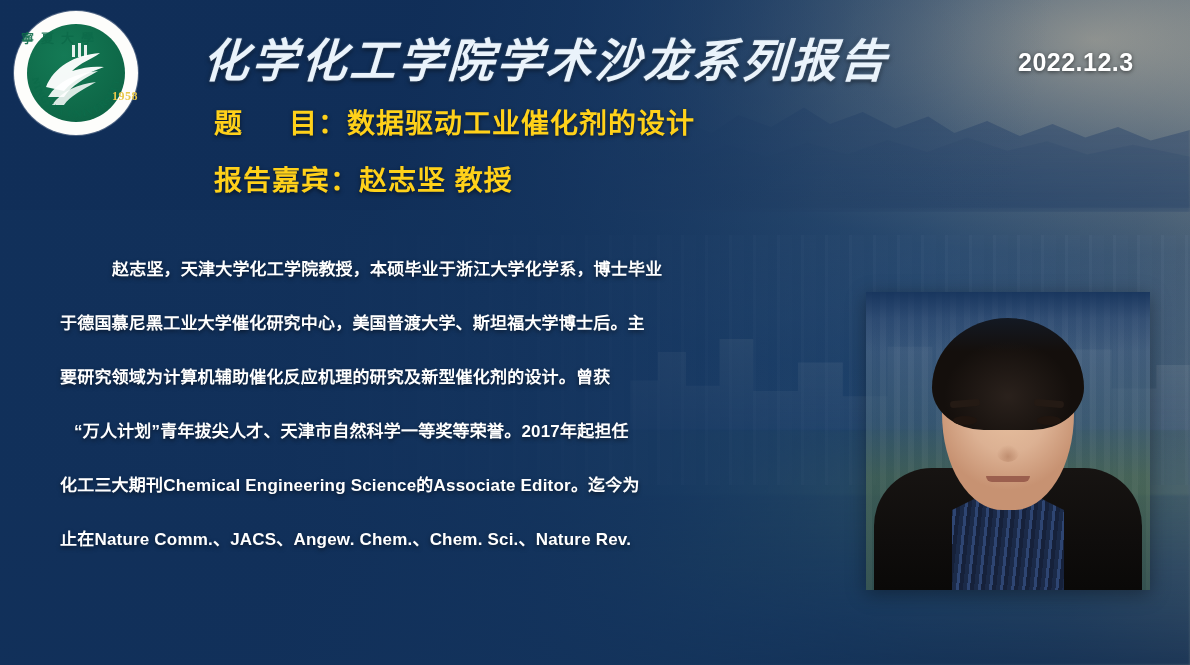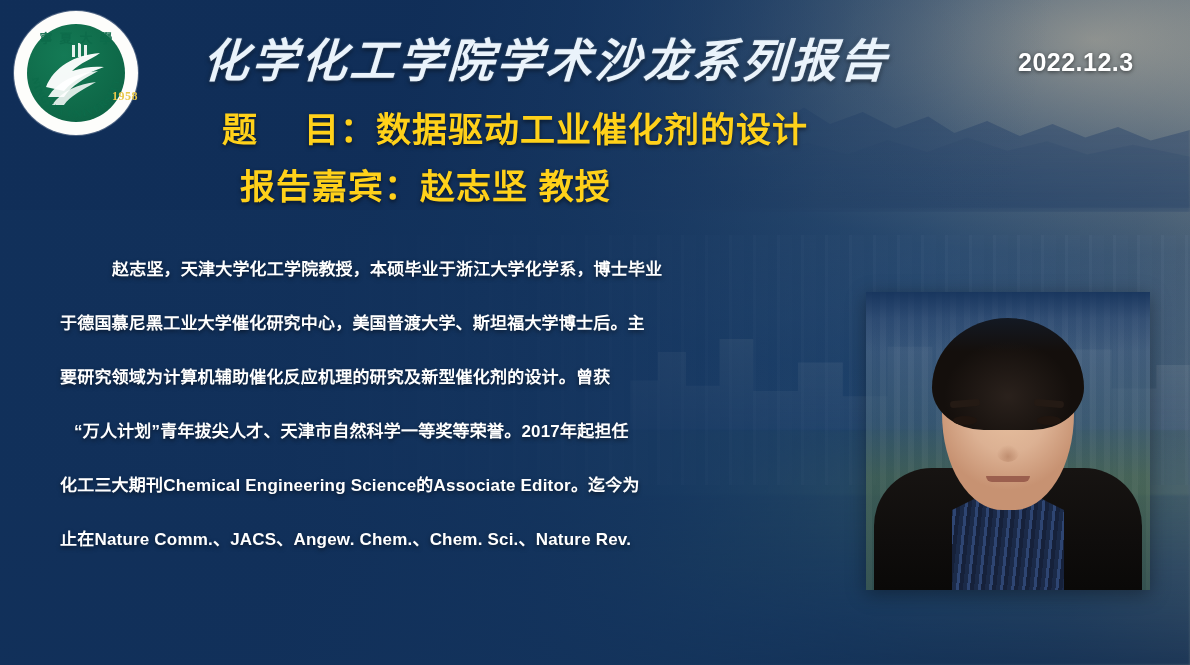--- a/index.html
+++ b/index.html
@@ -169,21 +169,21 @@
     font-family: "Liberation Serif", serif;
     font-size: 12px;
     font-weight: 700;
     color: #e9c84a;
     letter-spacing: .5px;
   }
   .logo .cn-top {
     position: absolute;
     left: 0; right: 0;
     top: 17px;
-    text-align: center;
+    text-align: left;
     font-family: "Liberation Serif", serif;
     font-size: 13px;
     color: #0d6b4a;
     letter-spacing: 7px;
     text-indent: 7px;
     font-weight: 700;
     opacity: .9;
   }
 
   
@@ -207,30 +207,30 @@
     top: 48px;
     font-size: 25px;
     font-weight: 700;
     color: #ffffff;
     letter-spacing: .5px;
     text-shadow: 0 1px 4px rgba(0,0,0,.6);
     white-space: nowrap;
   }
   .subject-line, .guest-line {
     position: absolute;
-    left: 222px;
-    font-size: 35px;
+    left: 214px;
+    font-size: 28px;
     font-weight: 700;
     color: #ffd11a;
     letter-spacing: 1px;
     white-space: nowrap;
     text-shadow: 0 2px 4px rgba(0,0,0,.55);
   }
   .subject-line { top: 101px; }
-  .guest-line   { top: 158px; margin-left: 18px; }
+  .guest-line   { top: 158px; }
   .subject-line .gap { display: inline-block; width: 46px; }
 
   
   .bio {
     position: absolute;
     left: 60px;
     top: 243px;
     width: 830px;
   }
   .bio-line {

